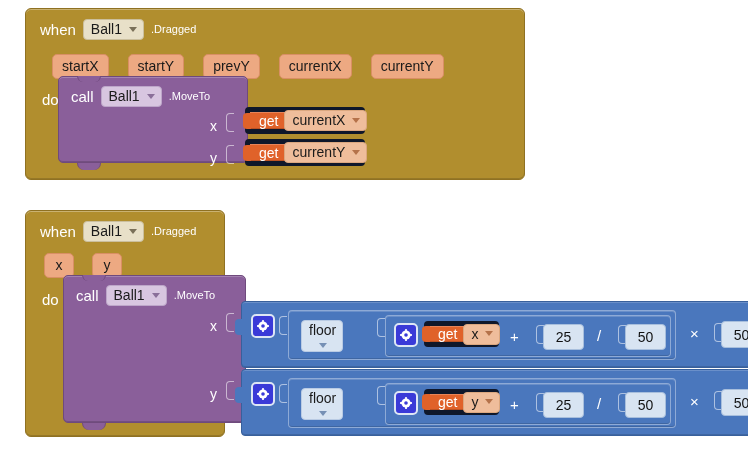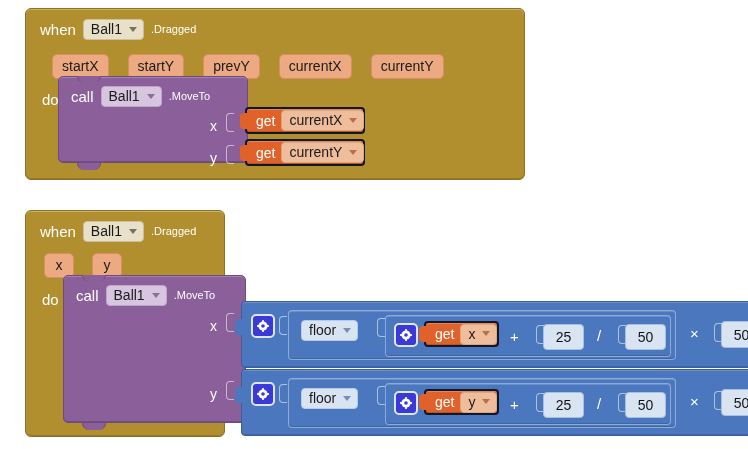--- a/index.html
+++ b/index.html
@@ -29,21 +29,21 @@
   .kw{color:#ffffff;font-size:15px;}
   .dotname{color:#ffffff;font-size:11px;}
 
   
   .fld{
     display:inline-flex;align-items:center;gap:6px;
     background:#e8e0c8;border:1px solid #cbbf9d;border-radius:4px;
     color:#1a1a1a;font-size:14px;padding:2px 6px 3px 7px;line-height:1;
   }
   .fld.purple{background:#d8c6e0;border-color:#bda6c9;}
-  .fld.blue{background:#d8e4f2;border-color:#b9cbe4;}
+  .fld.blue{background:#d8e4f2;border-color:#b9cbe4;flex-direction:column;}
   .fld.orange{background:#efbd9b;border-color:#dba77f;}
   .caret{
     width:0;height:0;border-left:4px solid transparent;border-right:4px solid transparent;
     border-top:5px solid #7a7059;display:inline-block;margin-left:1px;
   }
   .fld.purple .caret{border-top-color:#8a6f99;}
   .fld.blue .caret{border-top-color:#7690b5;}
   .fld.orange .caret{border-top-color:#b5724a;}
 
   
@@ -90,21 +90,21 @@
 
   
   .socket{
     position:absolute;width:7px;height:17px;
     border:1.5px solid rgba(255,255,255,.55);border-right:none;
     border-radius:4px 0 0 4px;
   }
 
   
   .getblk{
-    background:#e0622a;border:2px solid #0f172a;border-radius:4px;
+    background:#e0622a;border:5px solid #0f172a;border-radius:4px;
     display:flex;align-items:center;gap:6px;padding:0 7px 0 9px;
     box-shadow:inset 0 1px 0 rgba(255,255,255,.22), inset 0 -1px 0 rgba(0,0,0,.16);
   }
   .getblk .lbl{color:#ffffff;font-size:14px;line-height:1;}
 
   
   .math{
     background:#4a77bd;border:1px solid #38609c;border-radius:4px;
     box-shadow:inset 0 1px 0 rgba(255,255,255,.18), inset 0 -1px 0 rgba(0,0,0,.14);
   }

